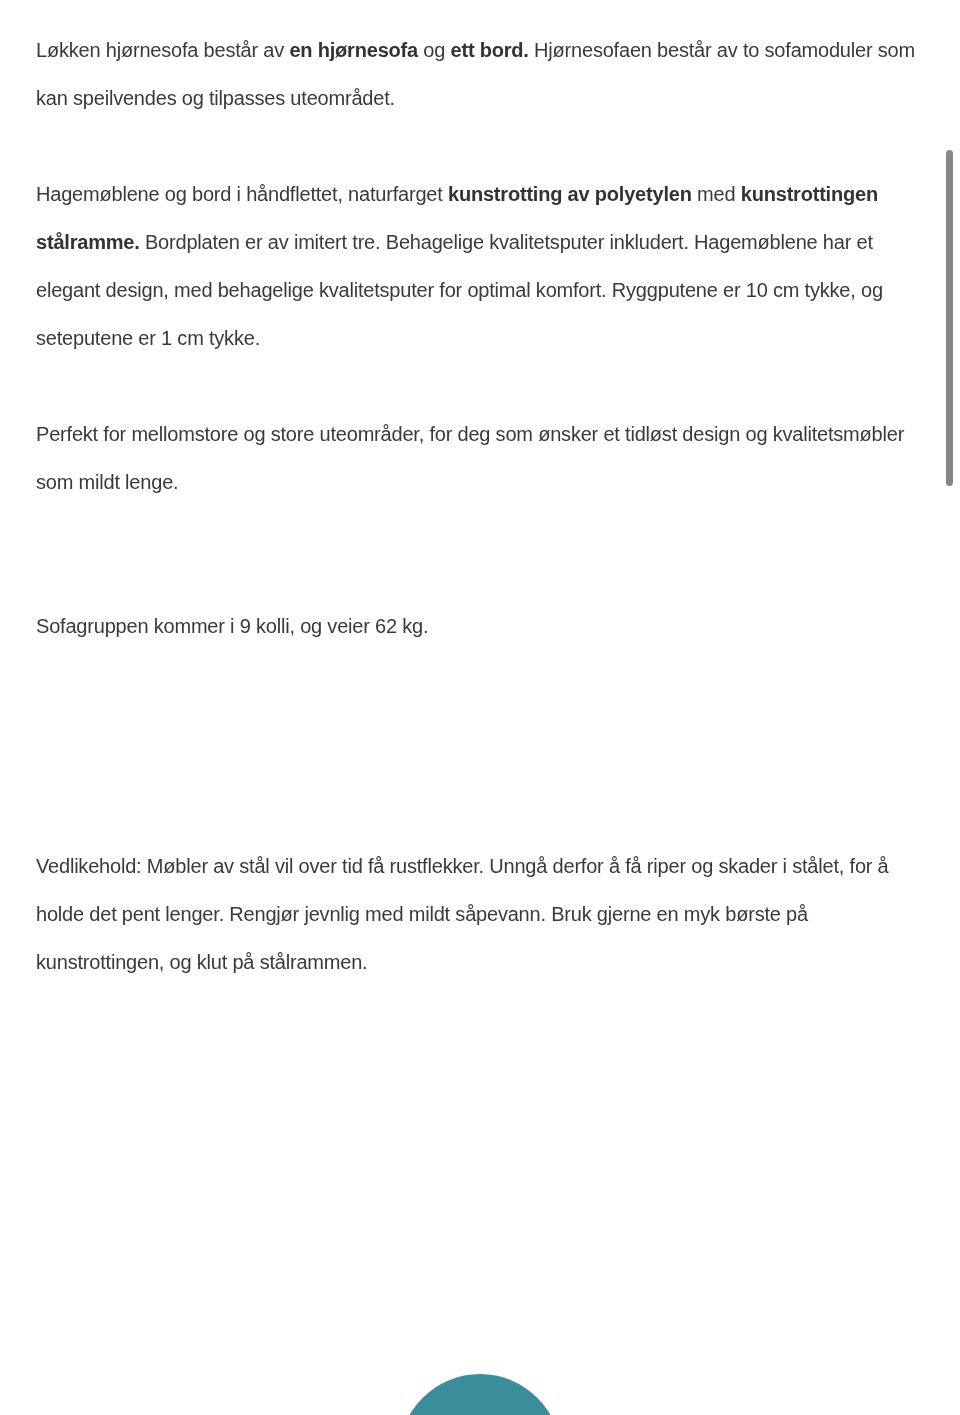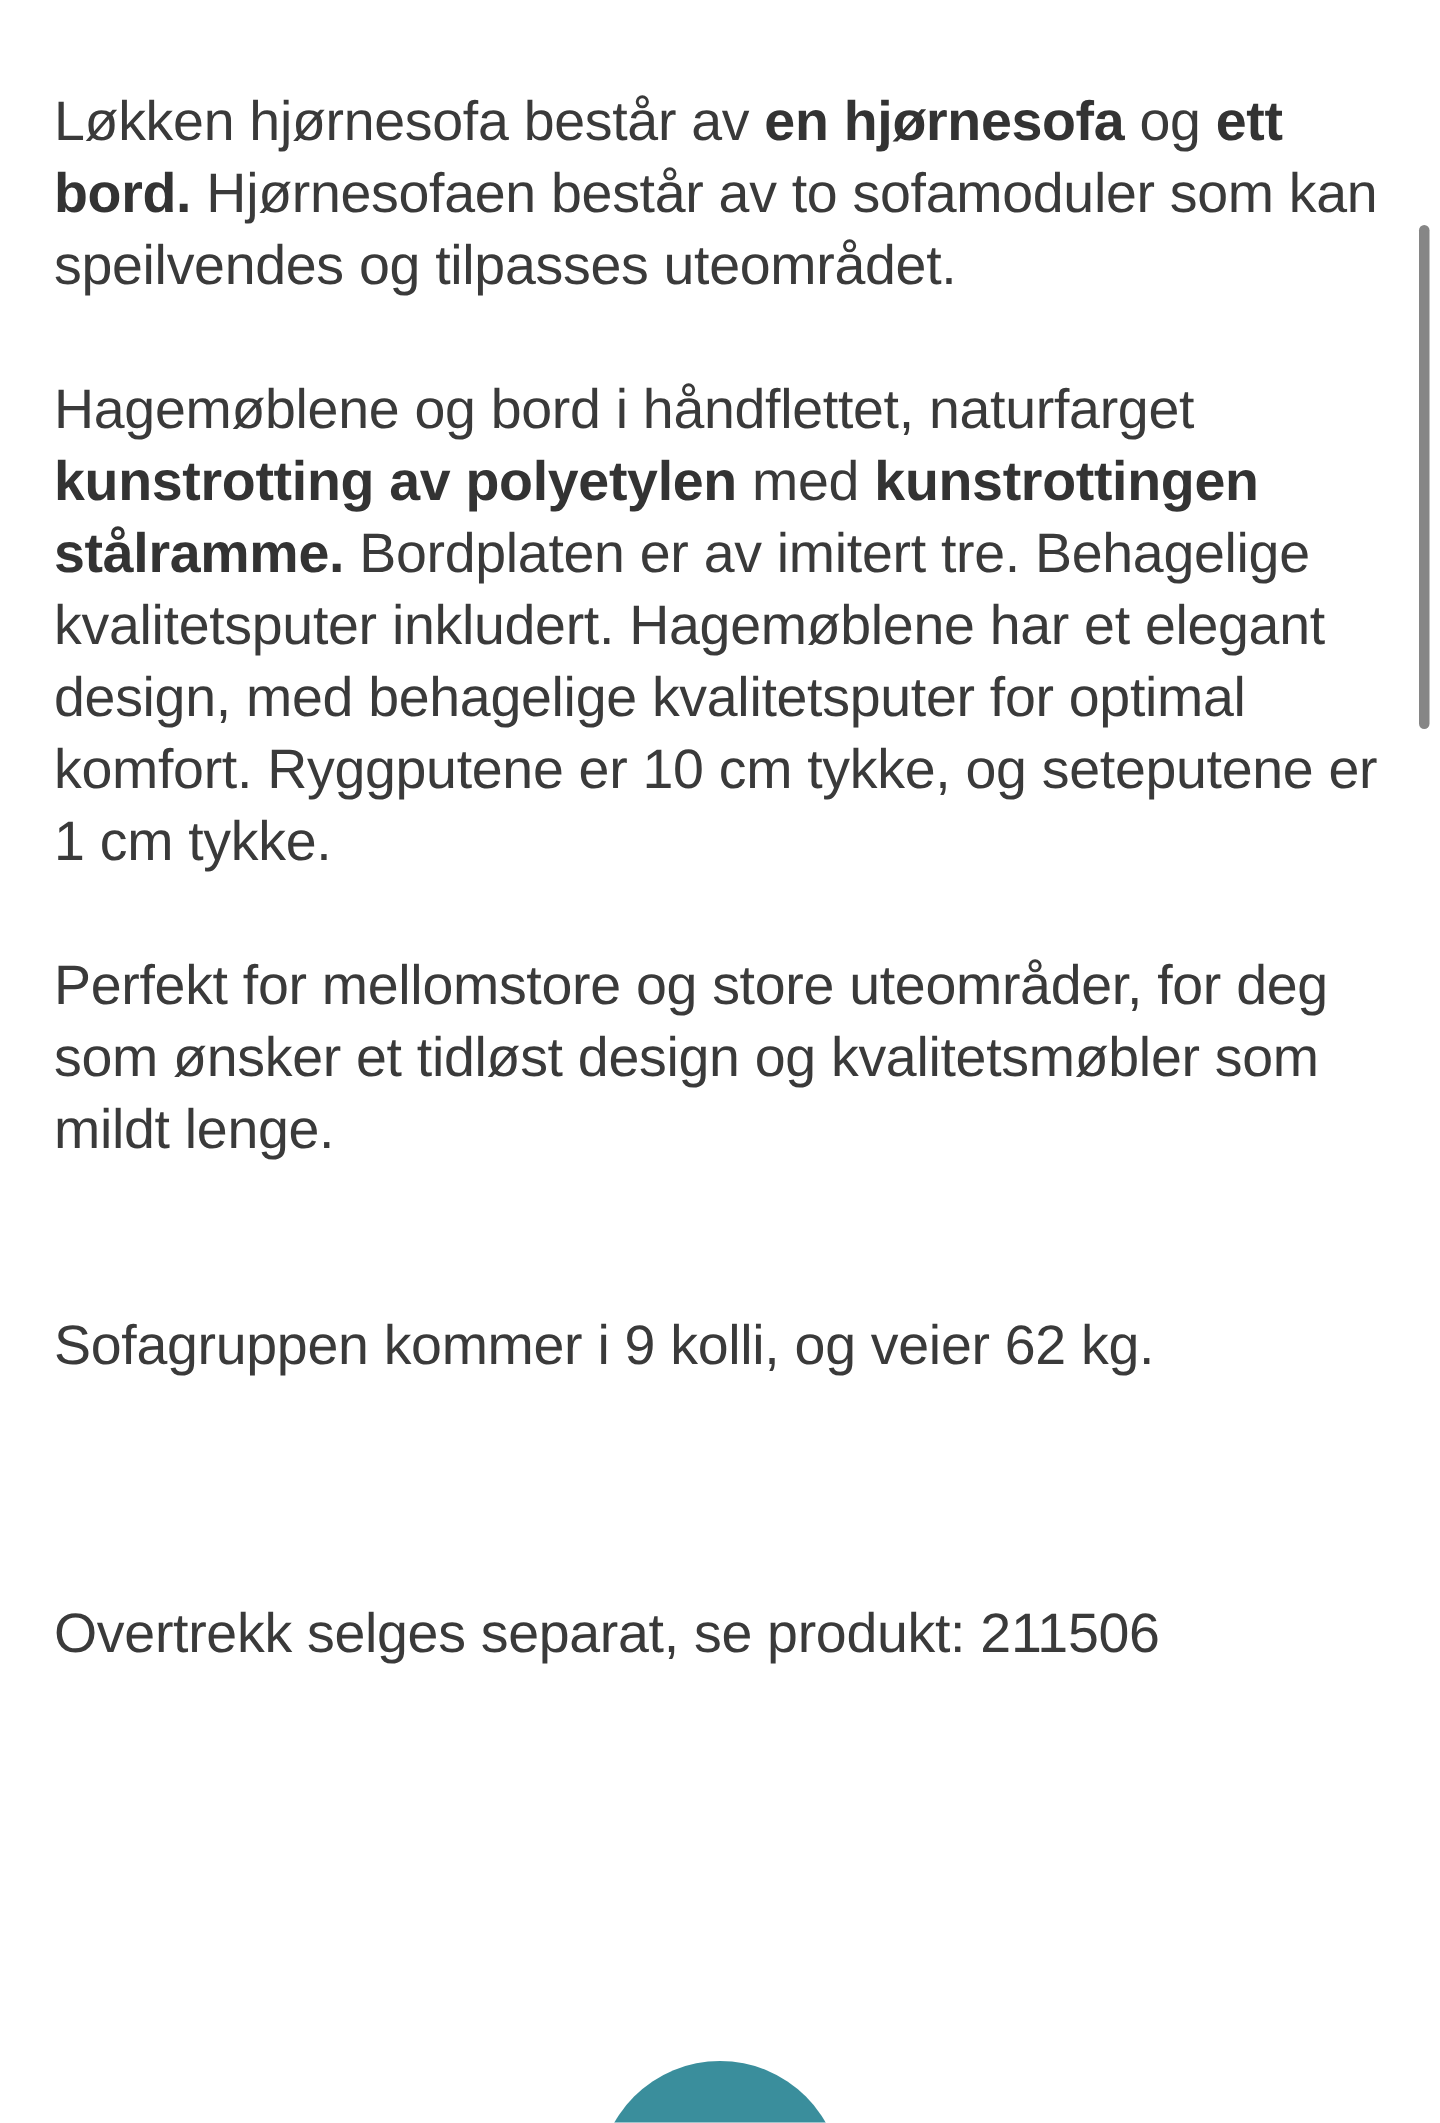--- a/index.html
+++ b/index.html
@@ -13,24 +13,23 @@
       overflow: hidden;
       position: relative;
       font-family: "Liberation Sans", "DejaVu Sans", sans-serif;
       color: #3a3a3a;
     }
     .content {
       position: absolute;
       left: 36px;
       top: 26px;
       width: 890px;
-      font-size: 37px;
+      font-size: 20px;
       line-height: 48px;
       letter-spacing: -0.2px;
-      margin-top: 31px;
     }
     .content p {
       margin: 0;
     }
     .content strong {
       font-weight: bold;
       color: #333333;
     }
     .gap-1 { height: 48px; }
     .gap-2 { height: 96px; }
@@ -69,21 +68,21 @@
 
   <div class="gap-2"></div>
 
   <p>Sofagruppen kommer i 9 kolli, og veier 62 kg.</p>
 
   <div class="gap-1"></div>
 
 
   <div class="gap-2"></div>
 
-  <p>Overtrekk selges separat, se produkt: 211506</p>
 
   <div class="gap-1"></div>
 
+  <p>Vedlikehold: Møbler av stål vil over tid få rustflekker. Unngå derfor å få riper og skader i stålet, for å holde det pent lenger. Rengjør jevnlig med mildt såpevann. Bruk gjerne en myk børste på kunstrottingen, og klut på stålrammen.</p>
 </div>
 
 <div class="scrollbar"></div>
 
 <div class="fab"></div>
 
 </body></html>

